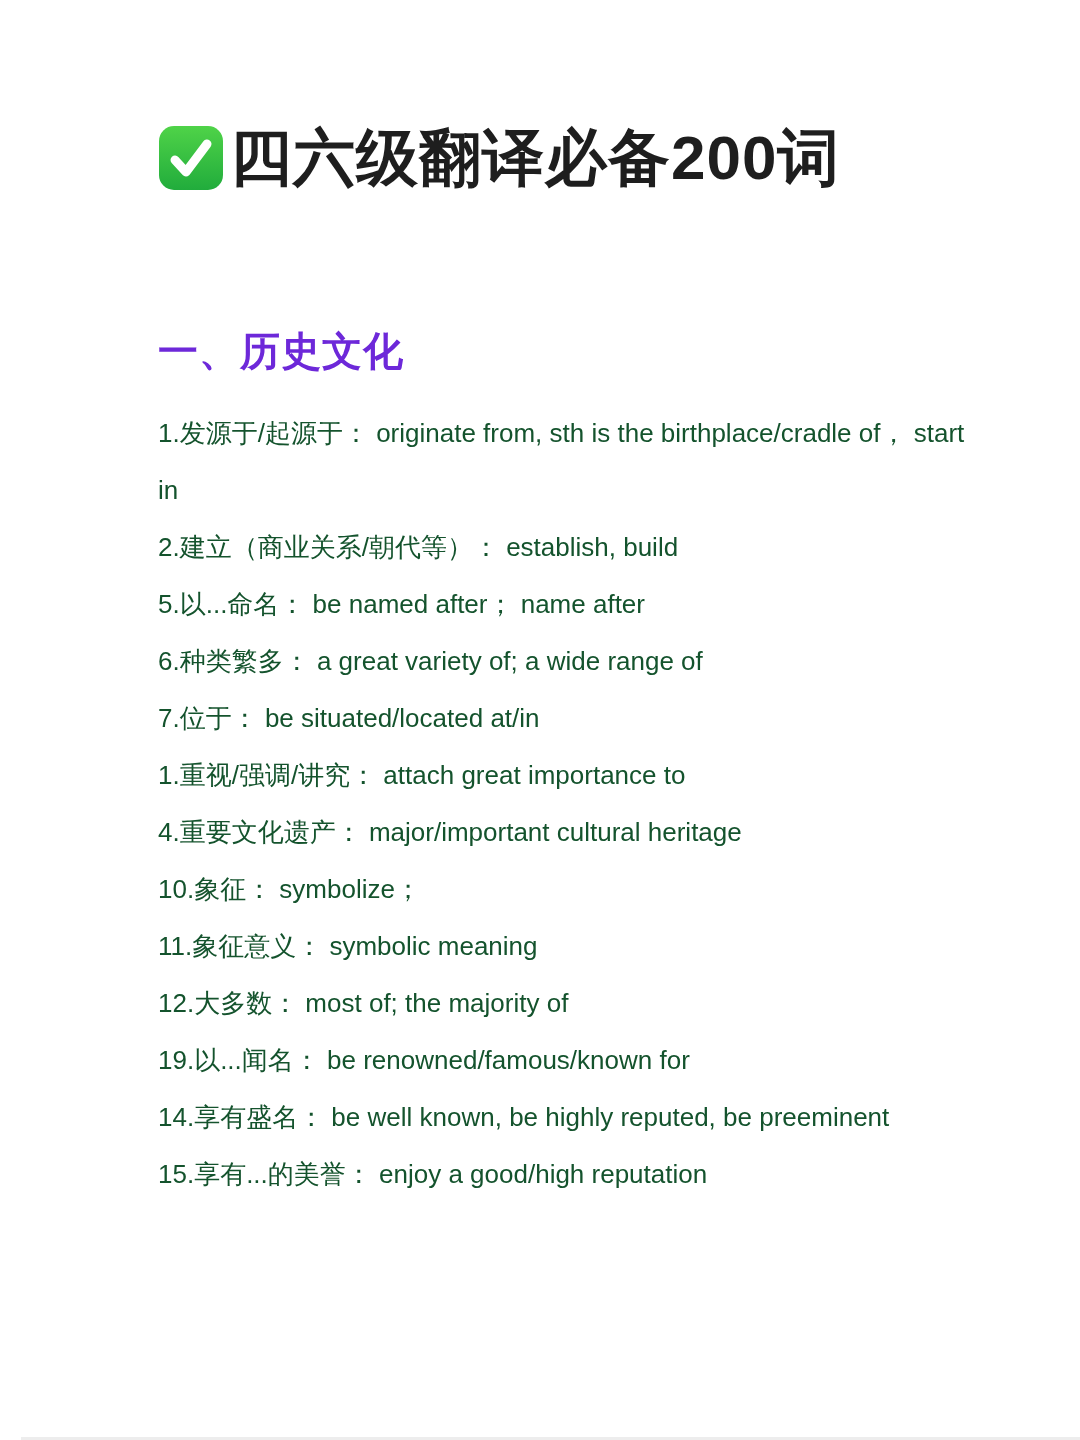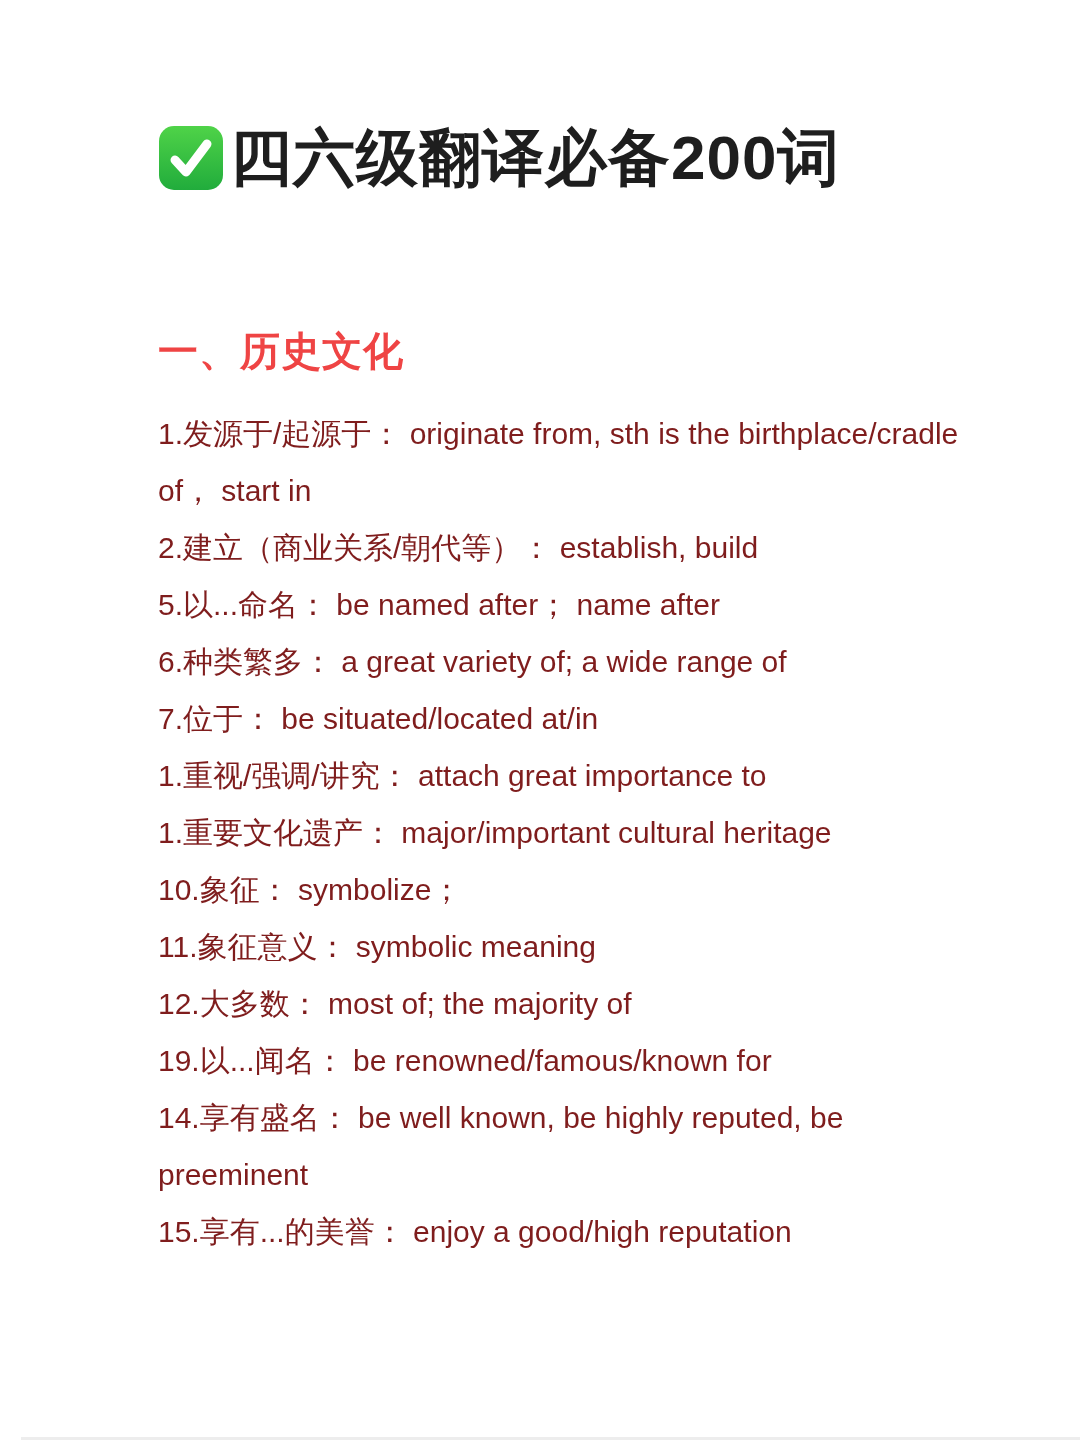--- a/index.html
+++ b/index.html
@@ -40,29 +40,29 @@
     font-size: 62px;
     font-weight: 700;
     color: #1e1e1e;
     letter-spacing: 1px;
     white-space: nowrap;
   }
   .section-heading {
     margin-top: 126px;
     font-size: 40px;
     font-weight: 700;
-    color: #ef4444;
+    color: #6d28d9;
     letter-spacing: 1px;
   }
   .word-list {
     margin-top: 26px;
     width: 828px;
-    font-size: 30px;
+    font-size: 26px;
     line-height: 57px;
-    color: #7f1d1d;
+    color: #14532d;
     font-weight: 400;
   }
   .list-item {
     margin: 0;
   }
   .bottom-hairline {
     position: absolute;
     left: 0;
     bottom: 0;
     width: 1080px;
@@ -93,21 +93,21 @@
 
   <div class="section-heading">一、历史文化</div>
 
   <div class="word-list">
       <div class="list-item">1.发源于/起源于： originate from, sth is the birthplace/cradle of， start in</div>
       <div class="list-item">2.建立（商业关系/朝代等）： establish, build</div>
       <div class="list-item">5.以...命名： be named after； name after</div>
       <div class="list-item">6.种类繁多： a great variety of; a wide range of</div>
       <div class="list-item">7.位于： be situated/located at/in</div>
       <div class="list-item">1.重视/强调/讲究： attach great importance to</div>
-      <div class="list-item">1.重要文化遗产： major/important cultural heritage</div>
+      <div class="list-item">4.重要文化遗产： major/important cultural heritage</div>
       <div class="list-item">10.象征： symbolize；</div>
       <div class="list-item">11.象征意义： symbolic meaning</div>
       <div class="list-item">12.大多数： most of; the majority of</div>
       <div class="list-item">19.以...闻名： be renowned/famous/known for</div>
       <div class="list-item">14.享有盛名： be well known, be highly reputed, be preeminent</div>
       <div class="list-item">15.享有...的美誉： enjoy a good/high reputation</div>
     </div>
 
   <div class="bottom-hairline"></div>
 

